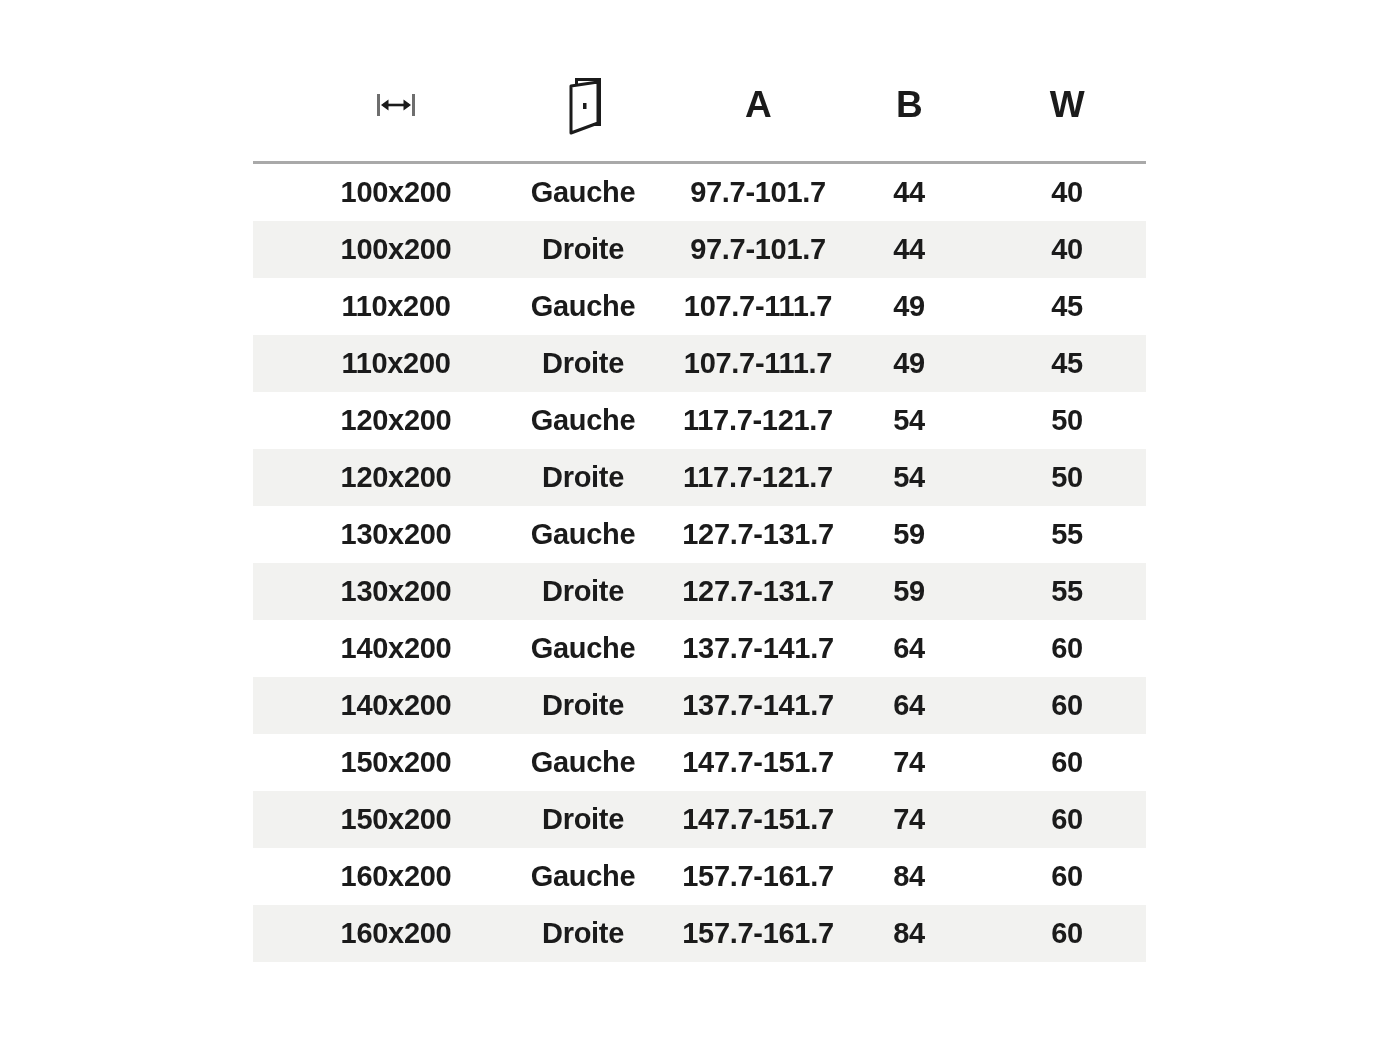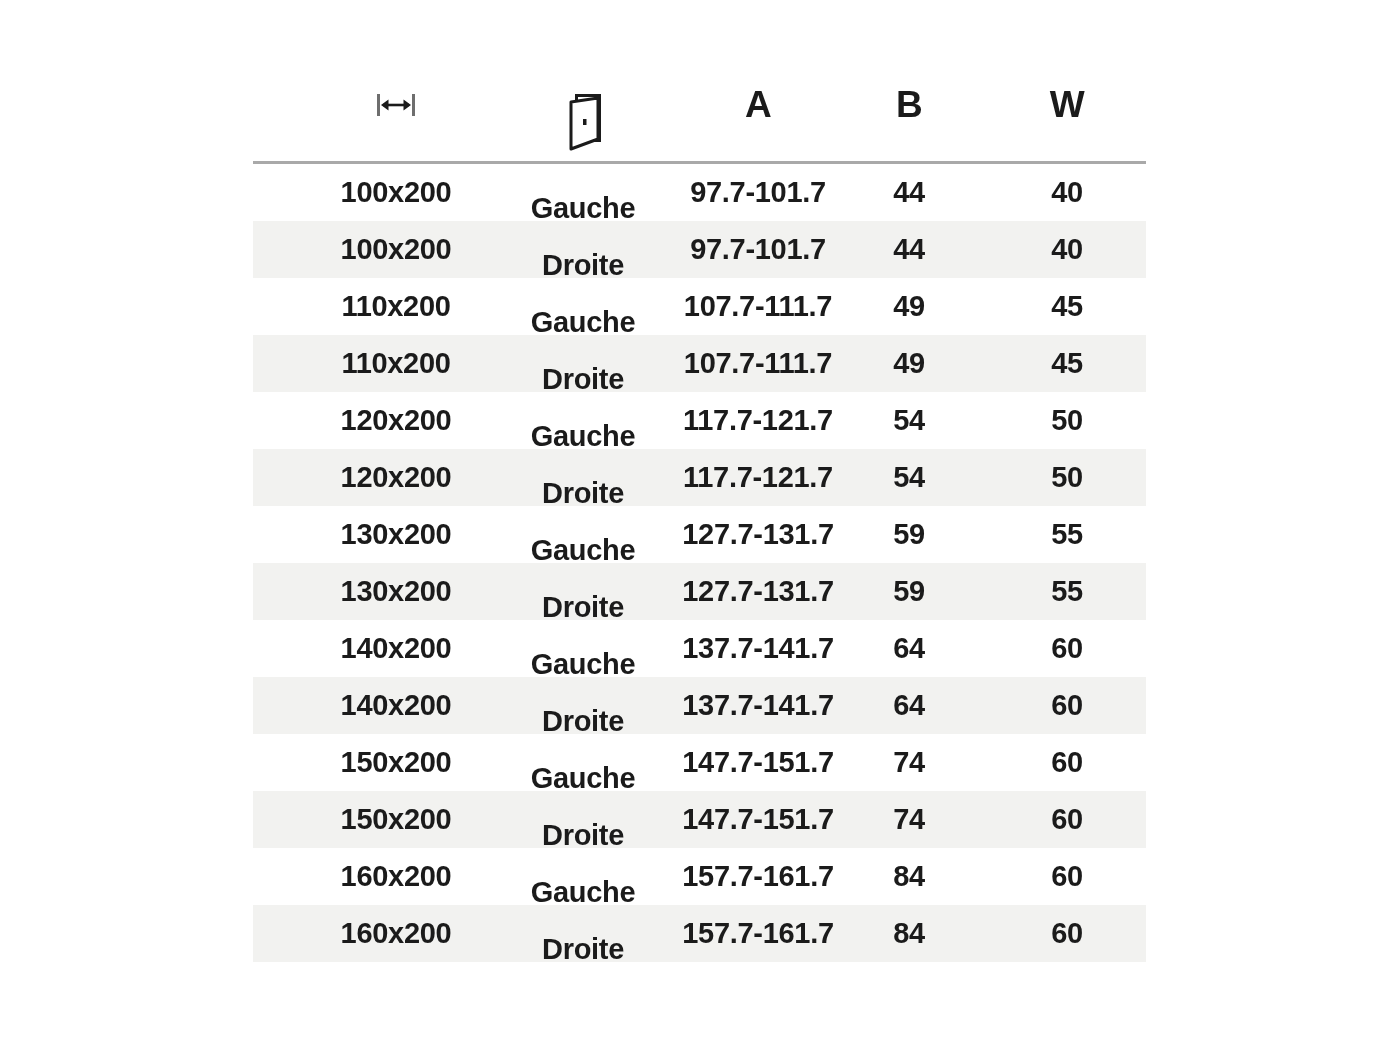--- a/index.html
+++ b/index.html
@@ -14,21 +14,21 @@
   }
   
   .thead { position:absolute; left:253px; top:52px; width:893px; height:106px; }
   .hcell {
     position:absolute; top:0; height:106px;
     display:flex; align-items:center; justify-content:center;
     transform:translateX(-50%);
   }
   .hletter { font-size:37px; letter-spacing:-0.5px; }
   .c1 { left:143px; }
-  .c2 { left:330px;margin-top:16px; }
+  .c2 { left:330px; }
   .c3 { left:505px; }
   .c4 { left:656px; }
   .c5 { left:814px; }
   .divider {
     position:absolute; left:253px; top:161px;
     width:893px; height:3px; background:#a9a9a9;
   }
   
   #tbody { position:absolute; left:253px; top:164px; width:893px; }
   .trow { position:relative; height:57px; background:#ffffff; }

